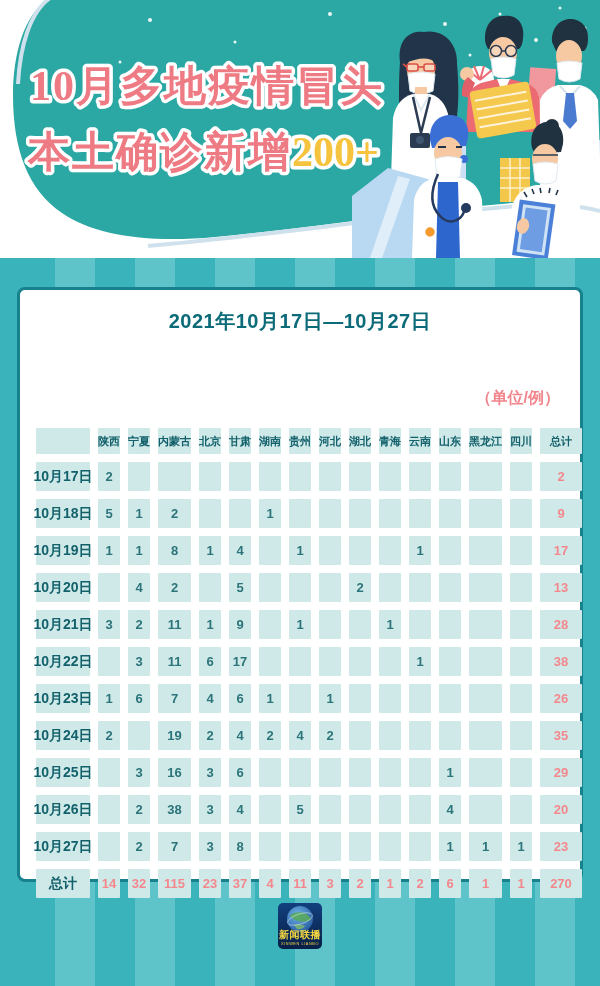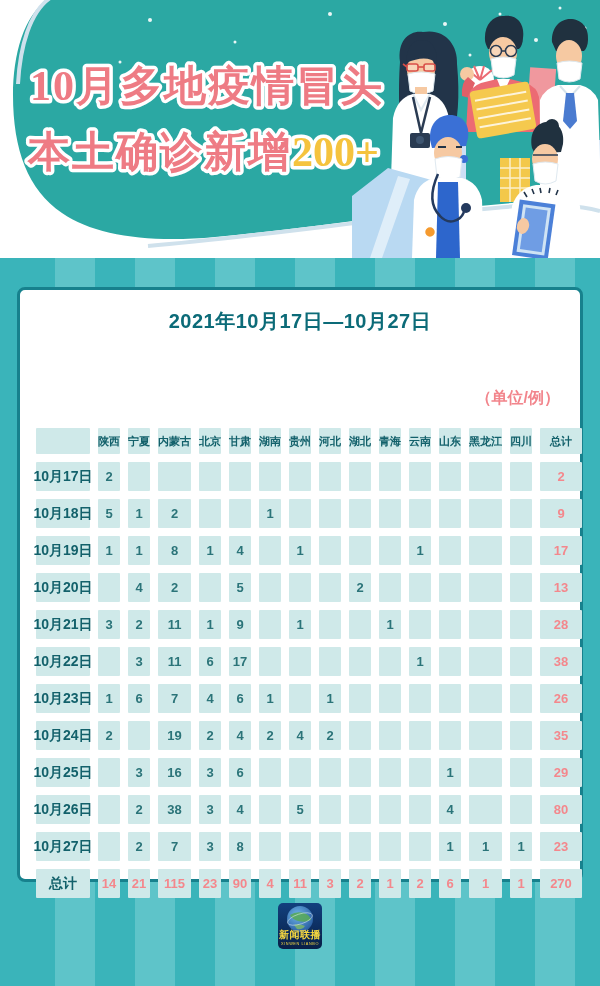--- a/index.html
+++ b/index.html
@@ -377,43 +377,43 @@
       <div class="cell val">4</div>
       <div class="cell val"></div>
       <div class="cell val">5</div>
       <div class="cell val"></div>
       <div class="cell val"></div>
       <div class="cell val"></div>
       <div class="cell val"></div>
       <div class="cell val">4</div>
       <div class="cell val"></div>
       <div class="cell val"></div>
-      <div class="cell val pink">80</div>
+      <div class="cell val pink">20</div>
       <div class="cell rowlabel">10月27日</div>
       <div class="cell val"></div>
       <div class="cell val">2</div>
       <div class="cell val">7</div>
       <div class="cell val">3</div>
       <div class="cell val">8</div>
       <div class="cell val"></div>
       <div class="cell val"></div>
       <div class="cell val"></div>
       <div class="cell val"></div>
       <div class="cell val"></div>
       <div class="cell val"></div>
       <div class="cell val">1</div>
       <div class="cell val">1</div>
       <div class="cell val">1</div>
       <div class="cell val pink">23</div>
       <div class="cell rowlabel">总计</div>
       <div class="cell val pink">14</div>
-      <div class="cell val pink">21</div>
+      <div class="cell val pink">32</div>
       <div class="cell val pink">115</div>
       <div class="cell val pink">23</div>
-      <div class="cell val pink">90</div>
+      <div class="cell val pink">37</div>
       <div class="cell val pink">4</div>
       <div class="cell val pink">11</div>
       <div class="cell val pink">3</div>
       <div class="cell val pink">2</div>
       <div class="cell val pink">1</div>
       <div class="cell val pink">2</div>
       <div class="cell val pink">6</div>
       <div class="cell val pink">1</div>
       <div class="cell val pink">1</div>
       <div class="cell val pink">270</div>

